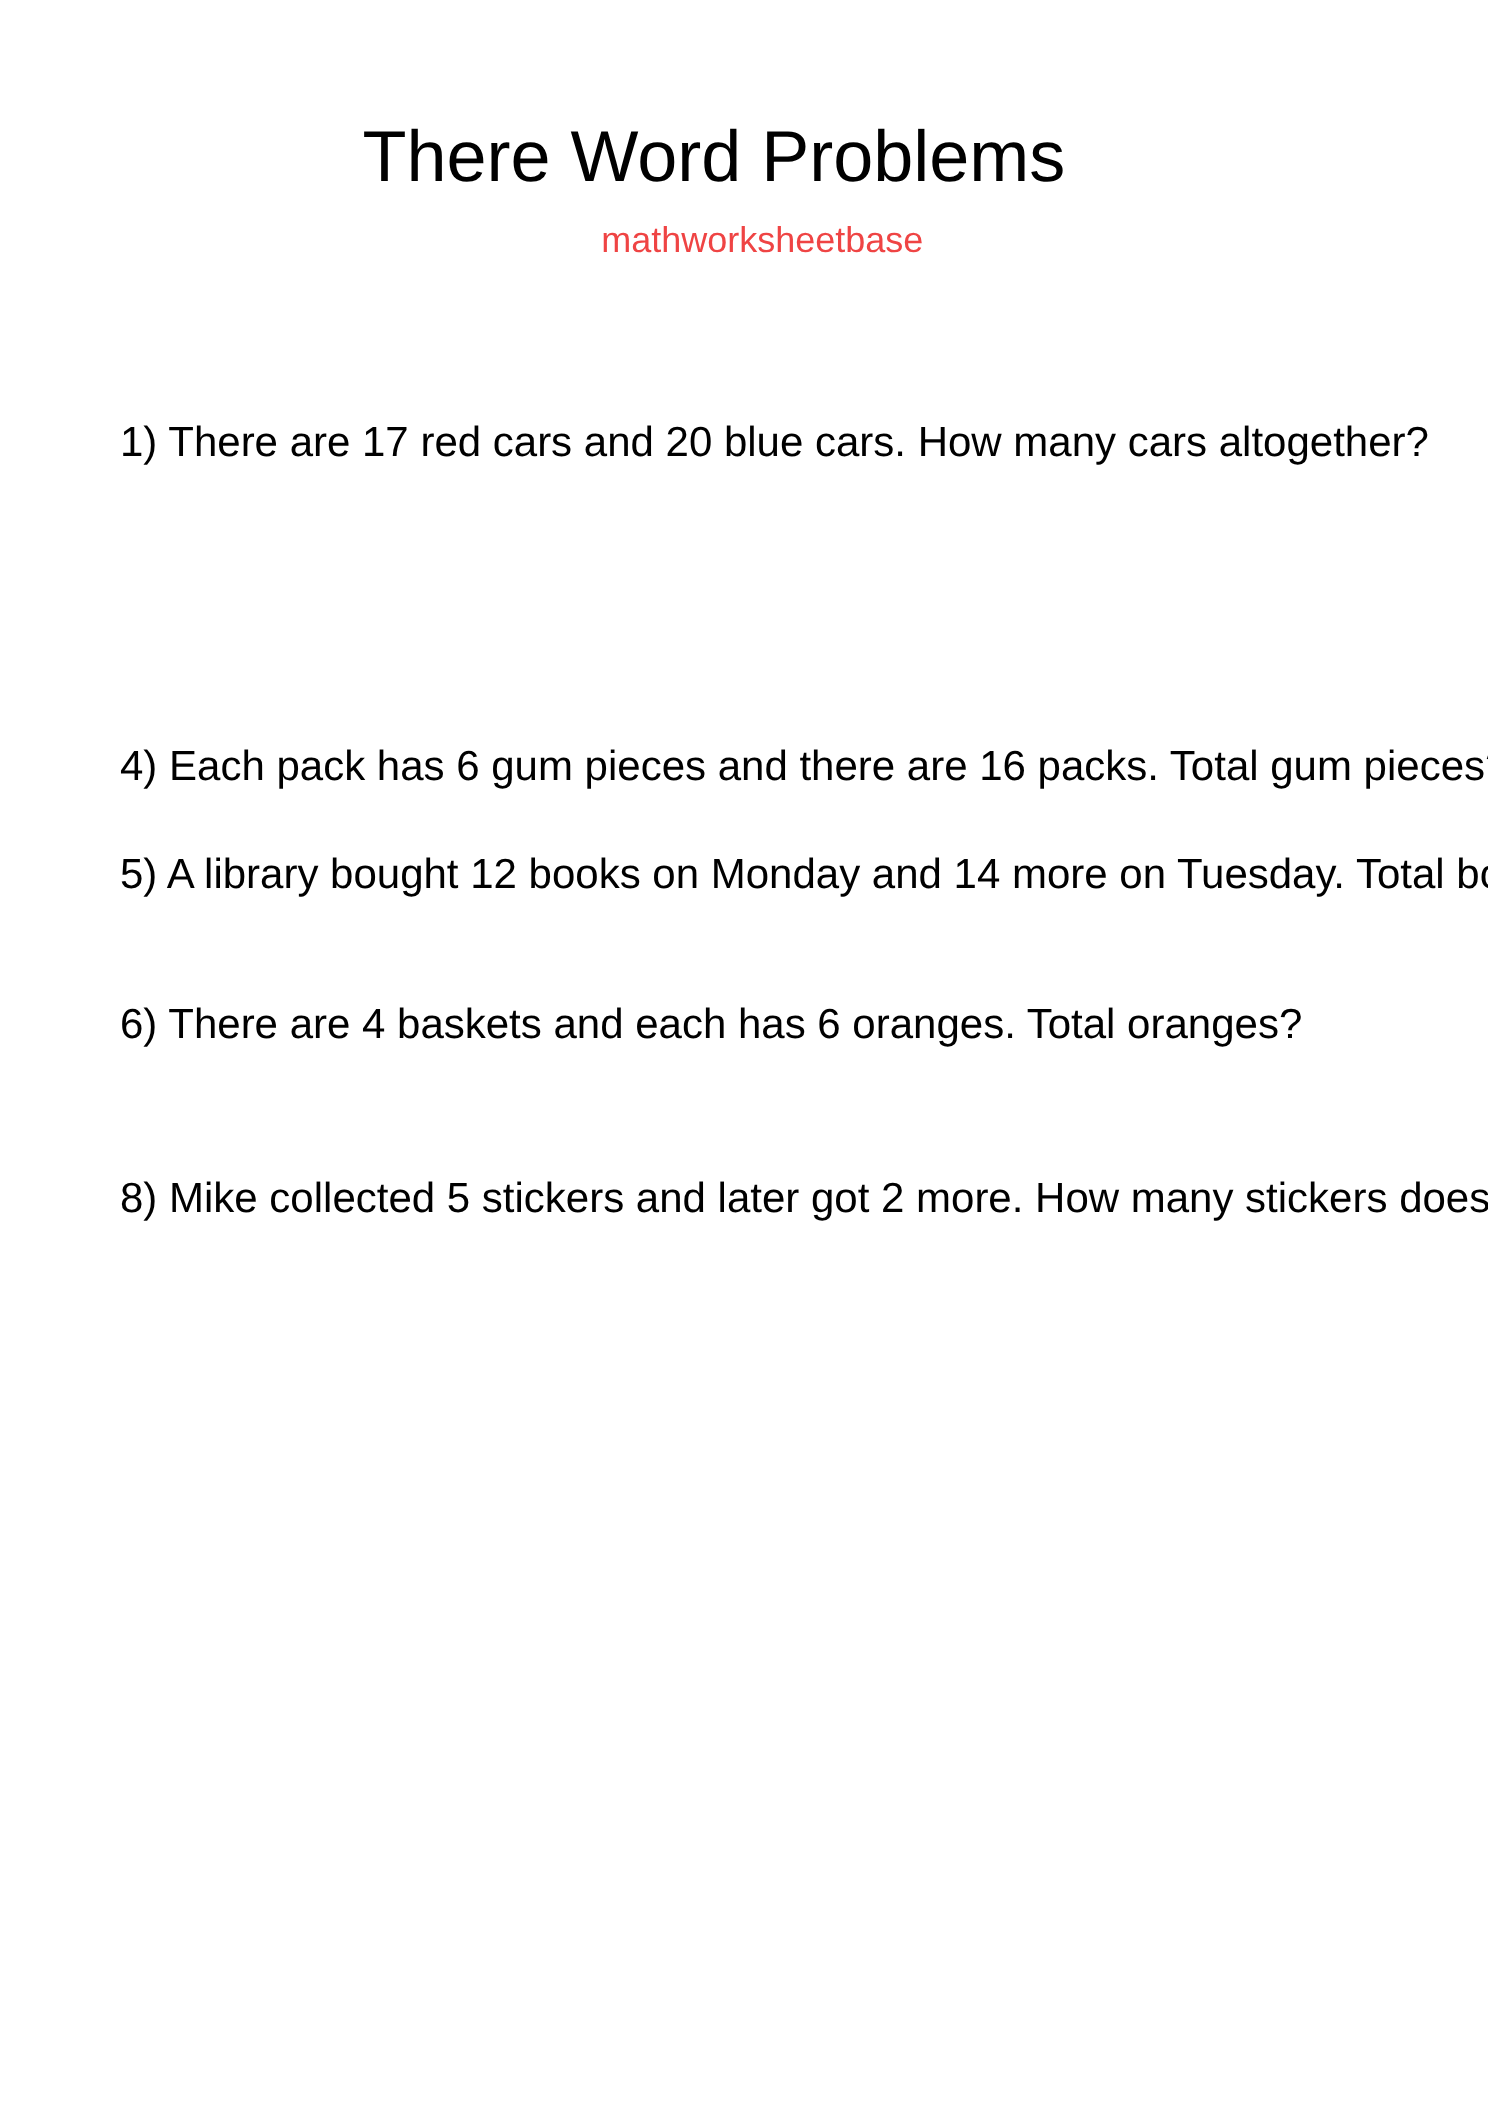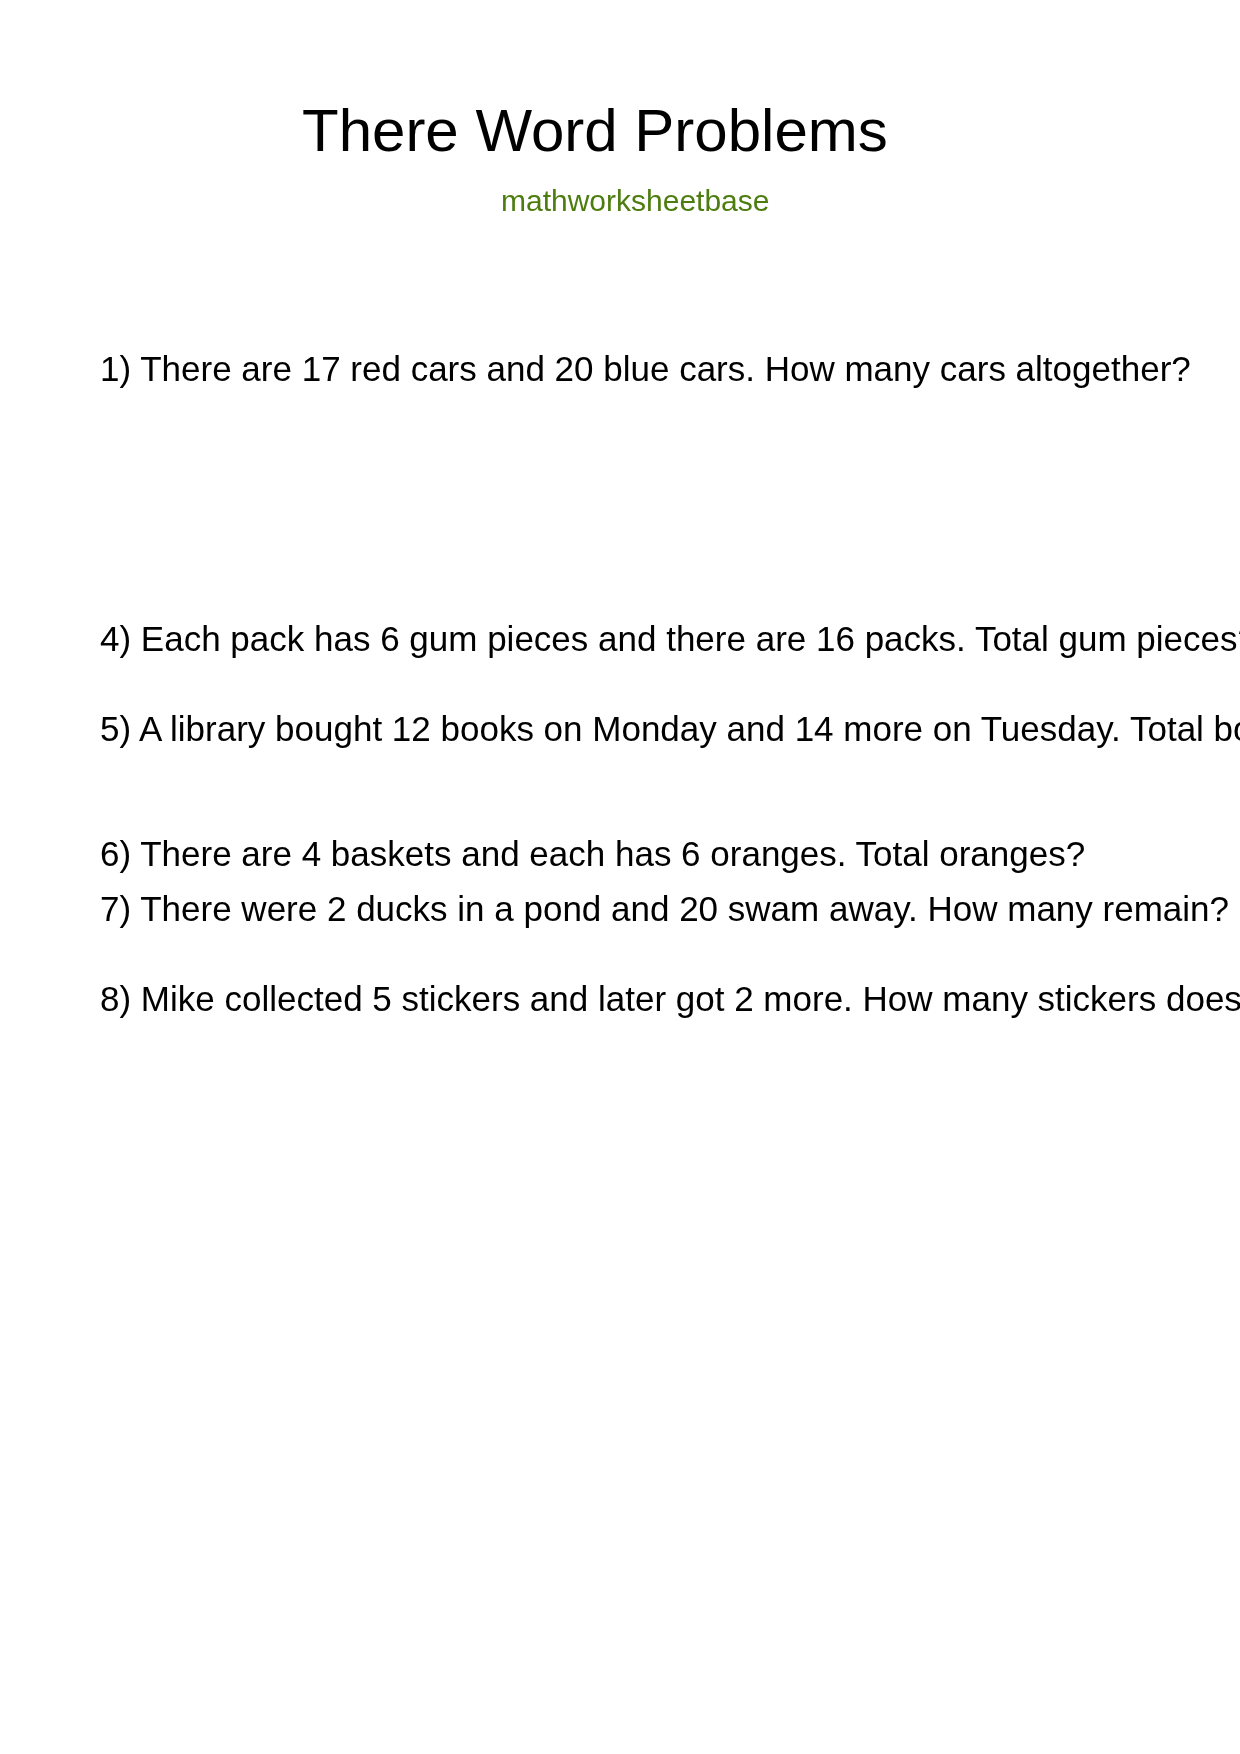--- a/index.html
+++ b/index.html
@@ -26,21 +26,21 @@
       margin: 0;
       font-weight: normal;
     }
     .subtitle {
       position: absolute;
       left: 501px;
       top: 213px;
       transform: translateY(-0.905em);
       font-size: 30px;
       line-height: 1;
-      color: #4d7c0f;
+      color: #ef4444;
       white-space: nowrap;
     }
     .problems {
       position: absolute;
       left: 0;
       top: 0;
       width: 1240px;
       height: 1268px;
       margin: 0;
       padding: 0;
@@ -67,15 +67,14 @@
 <body>
 
 <h1 class="title">There Word Problems</h1>
 <div class="subtitle">mathworksheetbase</div>
 
 <ol class="problems">
   <li class="problem p1">1) There are 17 red cars and 20 blue cars. How many cars altogether?</li>
   <li class="problem p4">4) Each pack has 6 gum pieces and there are 16 packs. Total gum pieces?</li>
   <li class="problem p5">5) A library bought 12 books on Monday and 14 more on Tuesday. Total books?</li>
   <li class="problem p6">6) There are 4 baskets and each has 6 oranges. Total oranges?</li>
-  <li class="problem p7">7) There were 2 ducks in a pond and 20 swam away. How many remain?</li>
   <li class="problem p8">8) Mike collected 5 stickers and later got 2 more. How many stickers does</li>
 </ol>
 
 </body></html>

